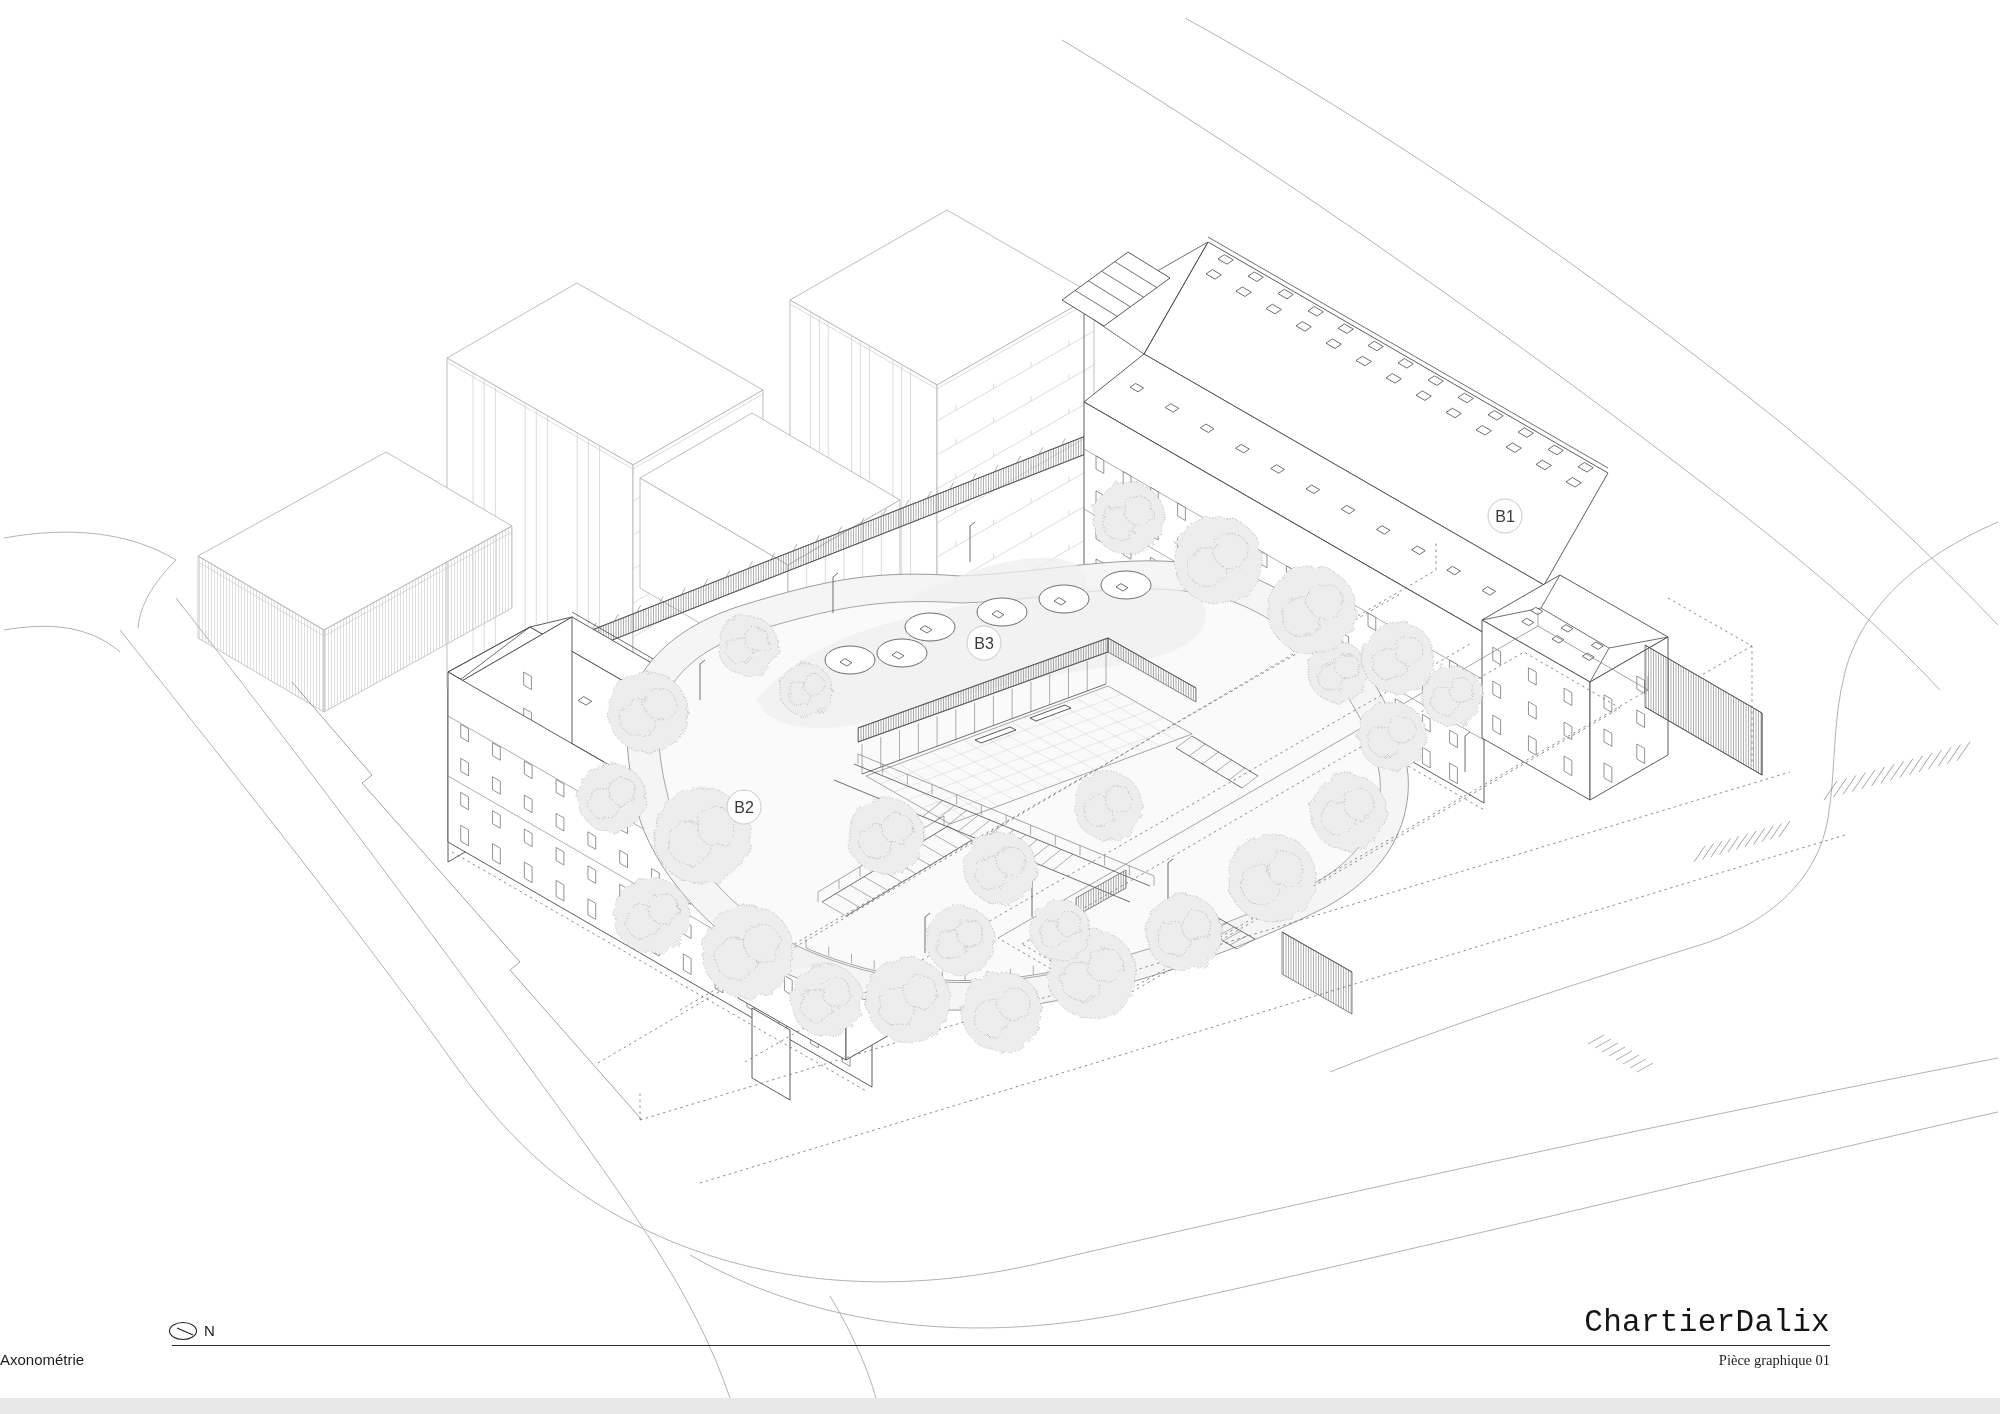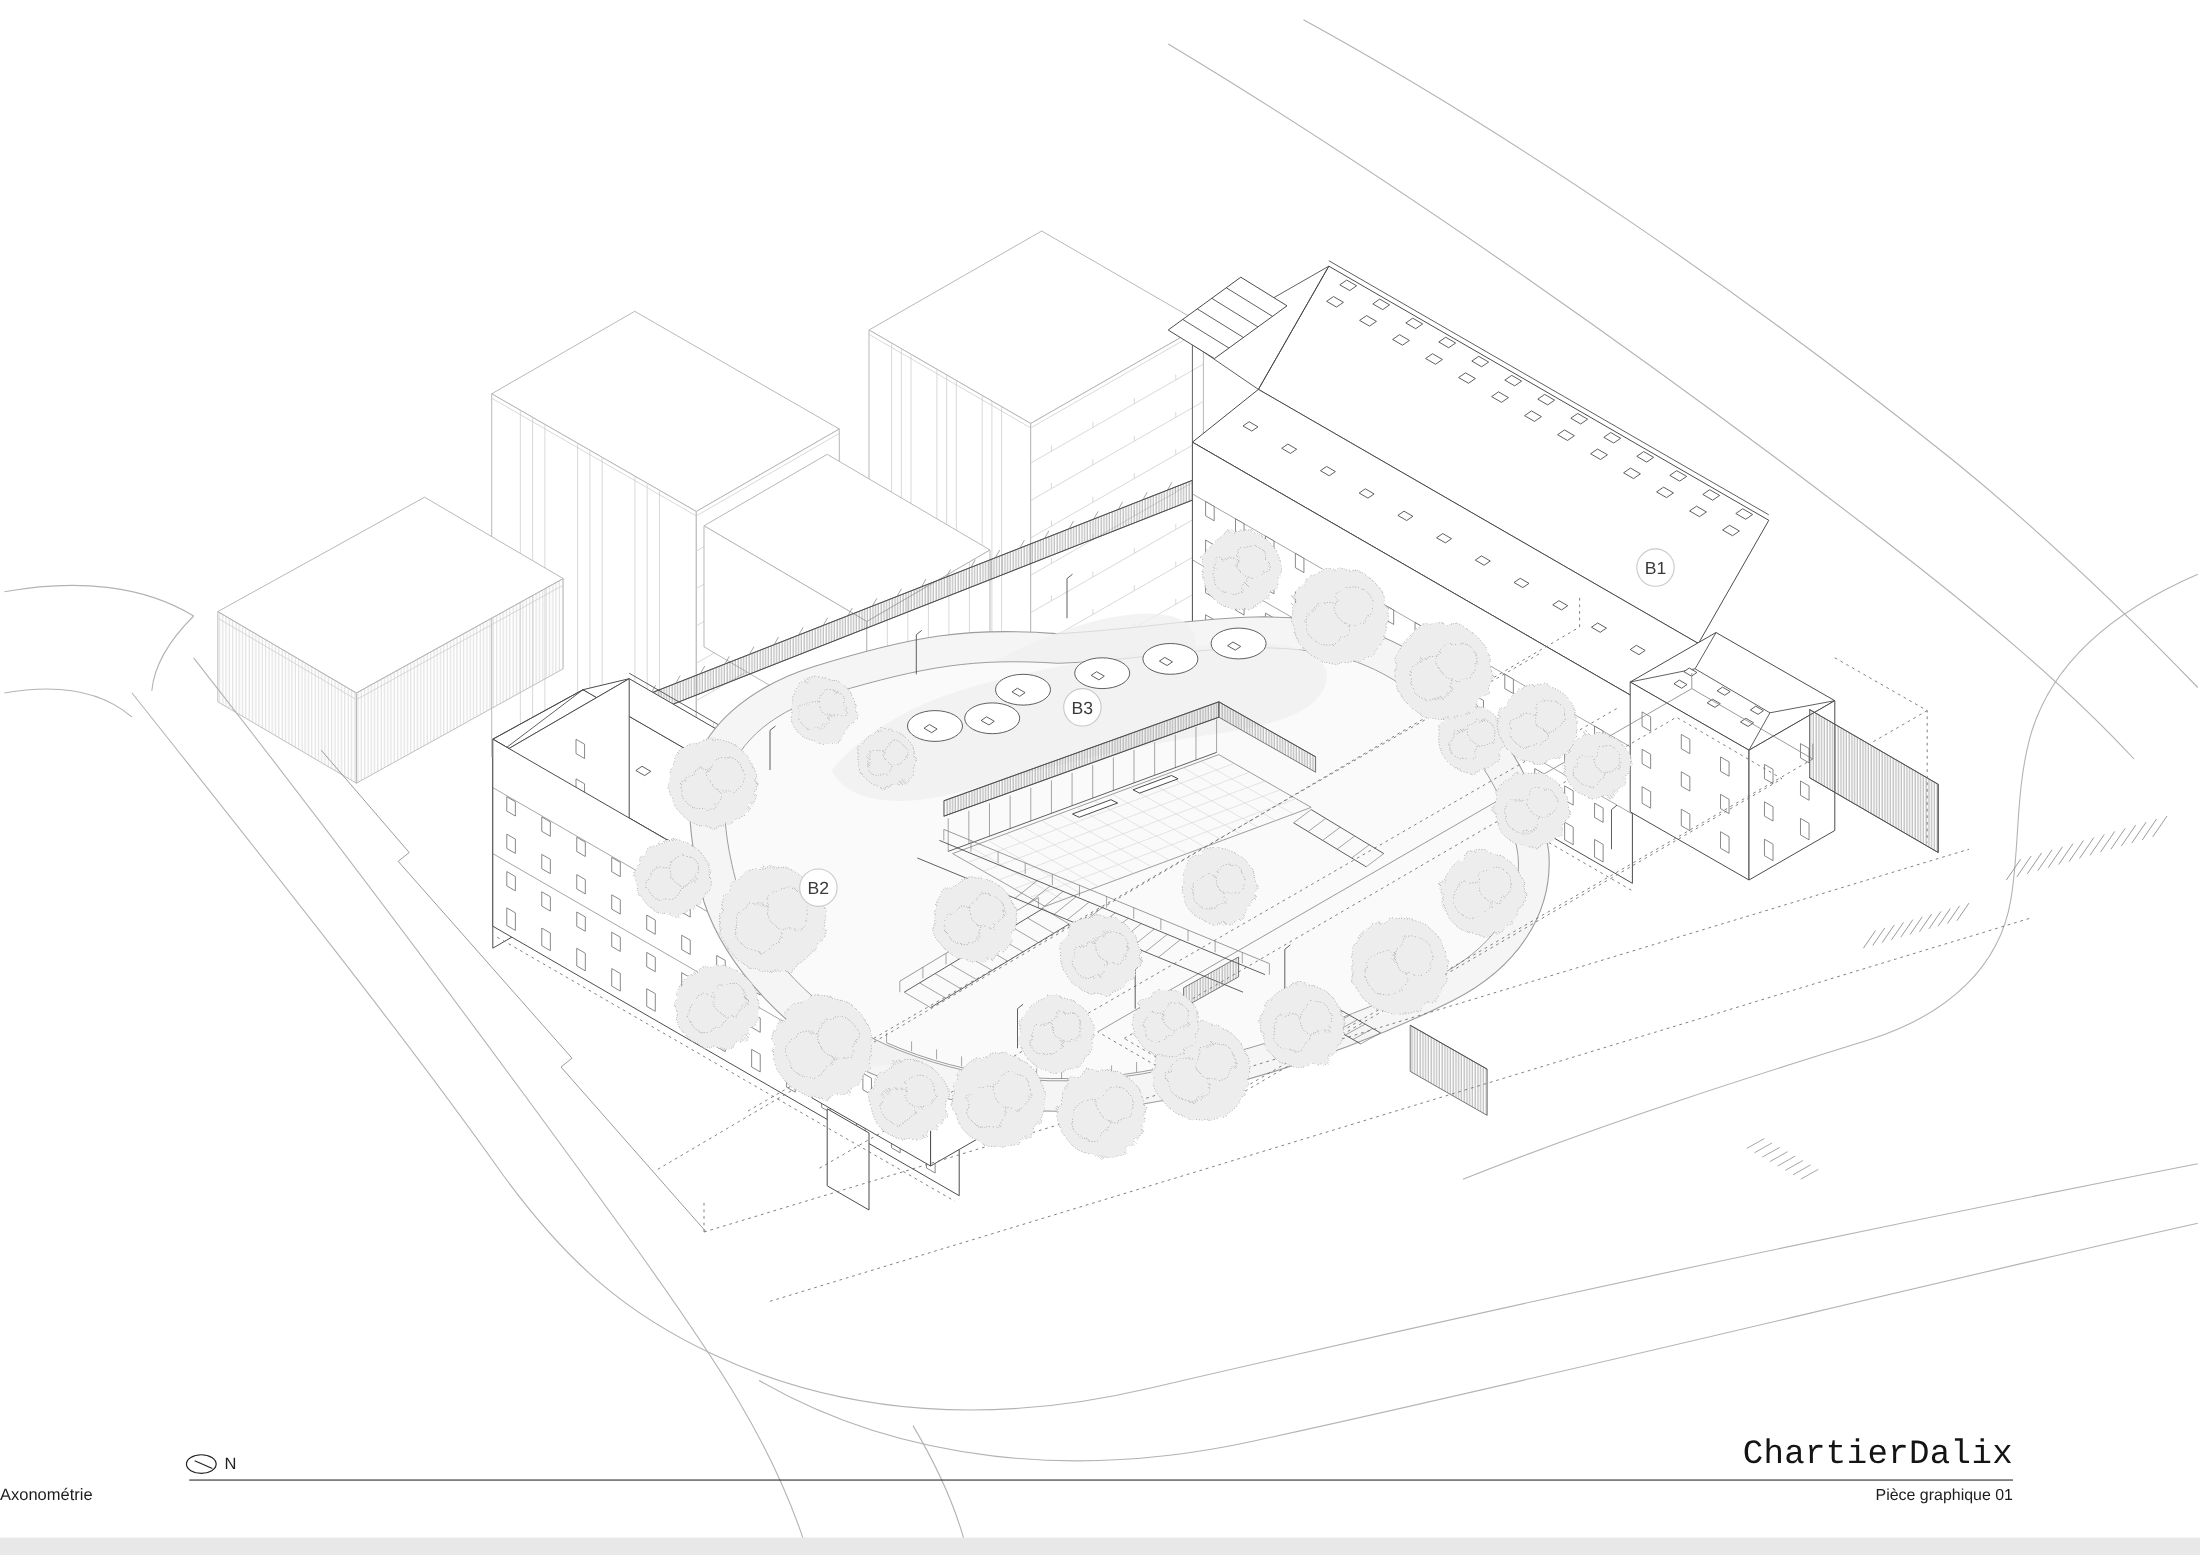--- a/index.html
+++ b/index.html
@@ -23,21 +23,21 @@
   .slat{fill:url(#slatsD);stroke:#555555;stroke-width:.7;}
   .slatl{fill:url(#slatsL);stroke:#b7b7b7;stroke-width:.8;}
   .vl{fill:none;stroke:#d2d2d2;stroke-width:.5;}
   .tree{fill:#ededed;stroke:#9f9f9f;stroke-width:.8;stroke-dasharray:1 1.6;}
   .badge-c{fill:#ffffff;stroke:#c9c9c9;stroke-width:1;}
   .badge-t{font:16px "Liberation Sans",sans-serif;fill:#3a3a3a;text-anchor:middle;}
   
   .rule{position:absolute;left:172px;top:1345px;width:1658px;height:1.4px;background:#2b2b2b;}
   .caption{position:absolute;left:0;right:0;top:1351px;text-align:left;font-size:15px;color:#1d1d1d;}
   .firm{position:absolute;right:170px;top:1305px;font-size:31px;color:#141414;letter-spacing:.3px;font-family:Liberation Mono, monospace;}
-  .sheetno{position:absolute;right:170px;top:1352px;font-size:14.5px;color:#1d1d1d;}
+  .sheetno{position:absolute;right:170px;top:1352px;font-size:14.5px;color:#1d1d1d;font-family:Liberation Serif, serif;}
   .north{position:absolute;left:168px;top:1318px;}
   .north .nlbl{position:absolute;left:36px;top:4px;font-size:15px;color:#1d1d1d;}
 </style>
 </head>
 <body>
 
 <div class="sheet">
 
   <svg viewBox="0 0 2000 1414" width="2000" height="1414">
     <defs>

